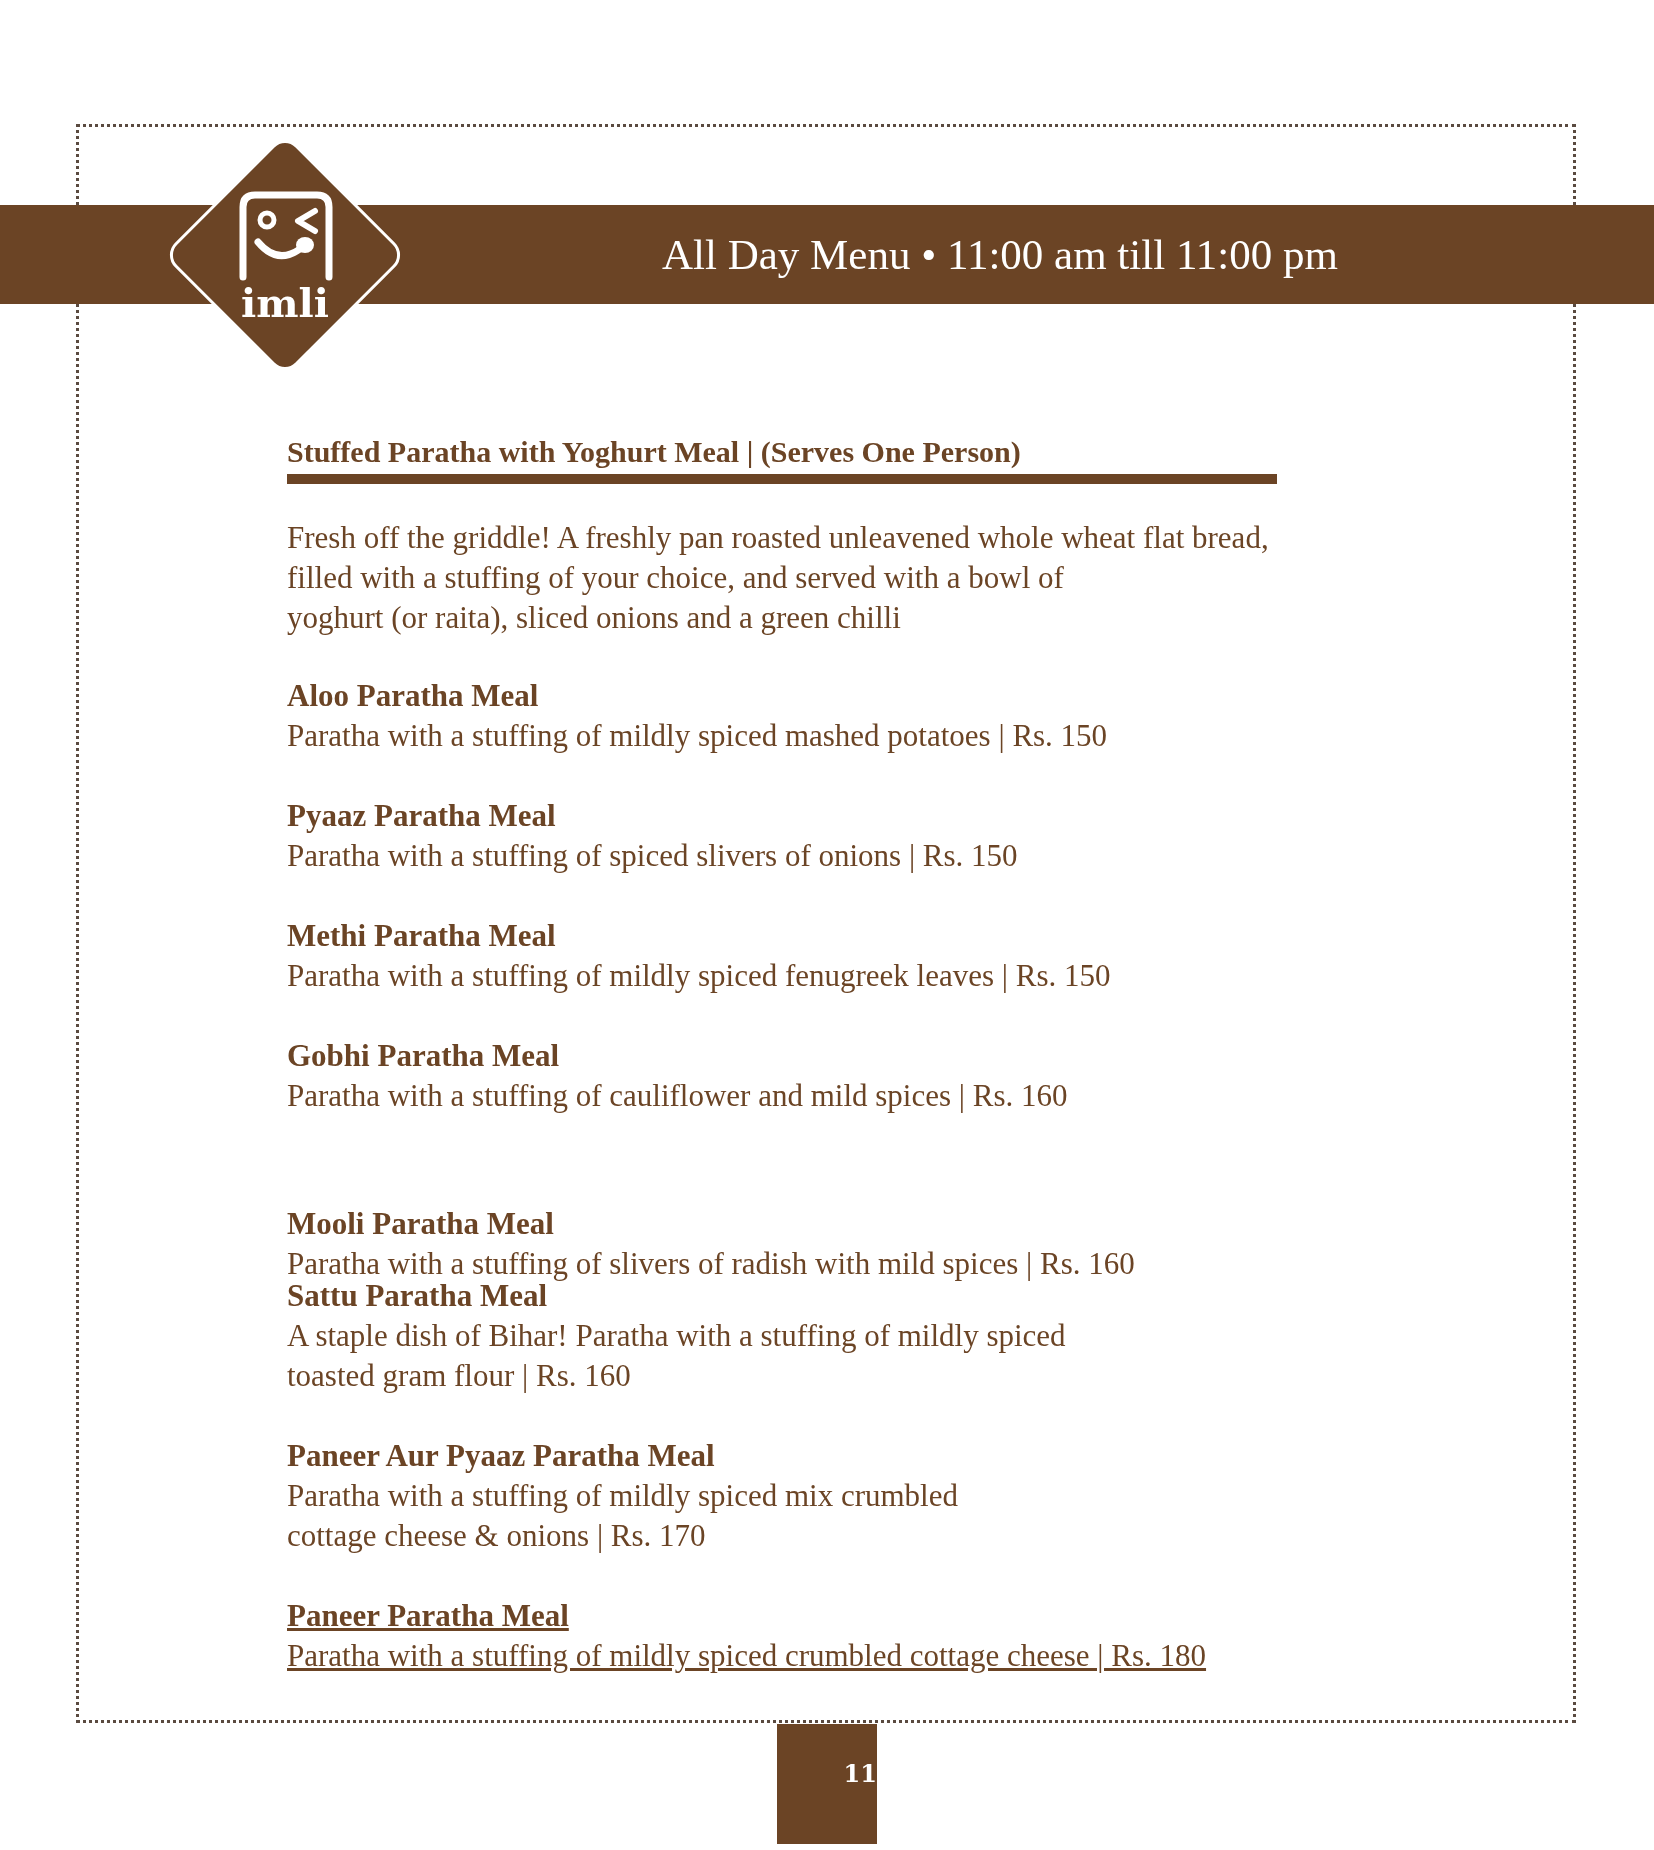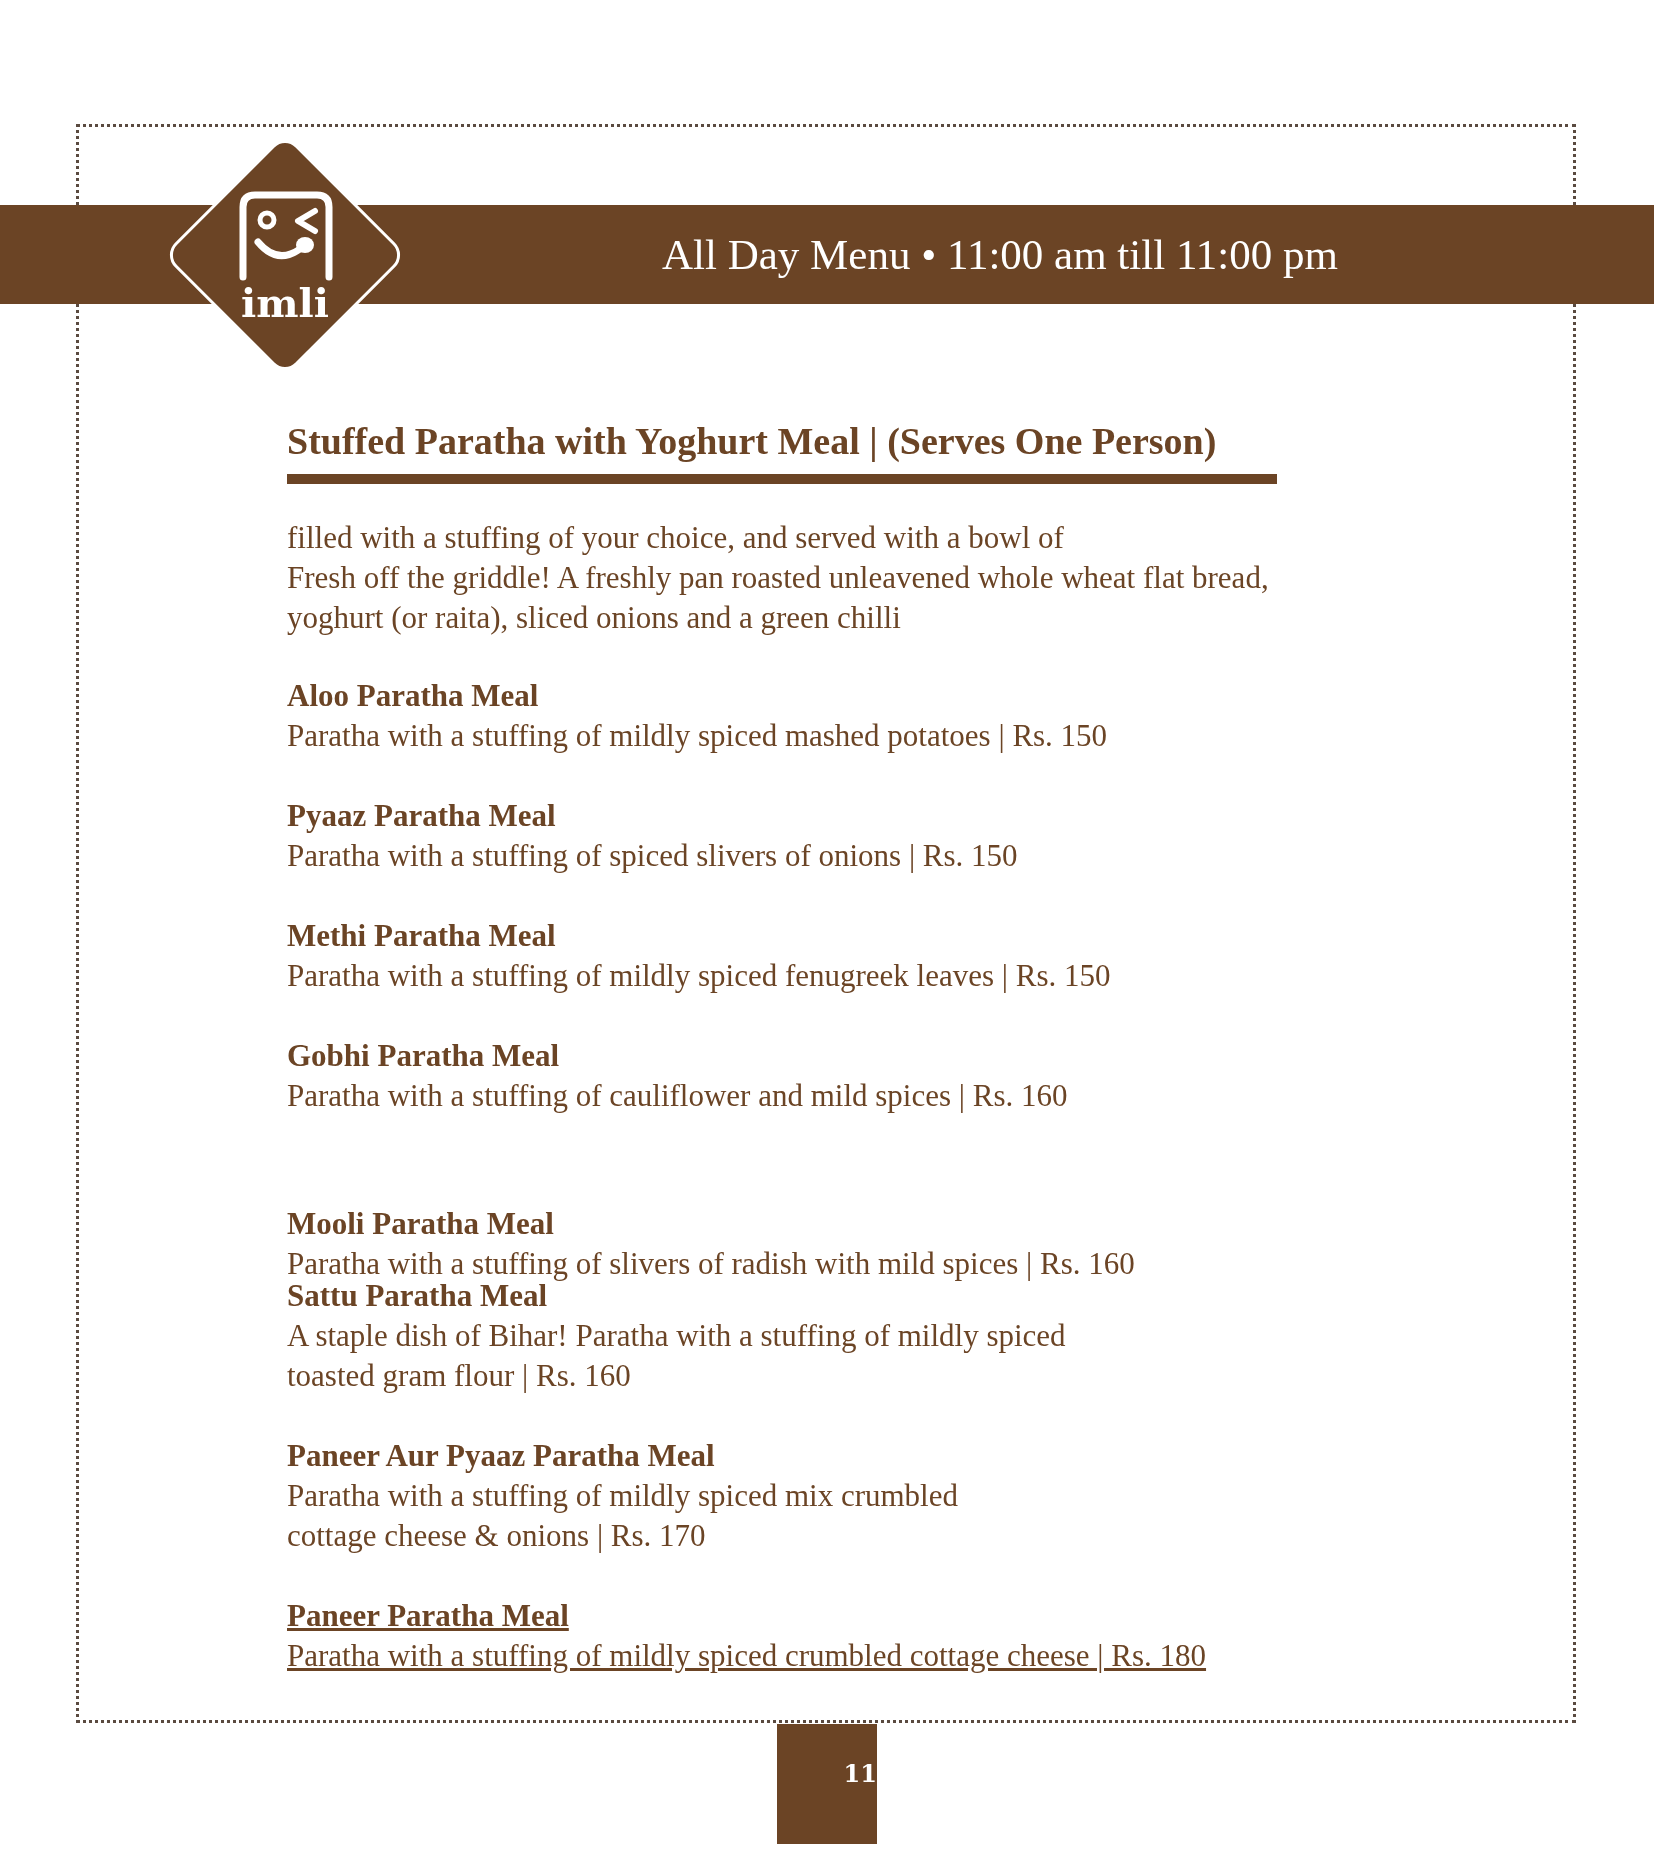--- a/index.html
+++ b/index.html
@@ -22,22 +22,22 @@
     position:absolute; left:600px; top:205px; width:800px; height:79px;
     line-height:99px; text-align:center;
     color:#ffffff; font-family:"Liberation Serif", serif; font-size:43px;
     white-space:nowrap;
   }
   .logo {
     position:absolute; left:155px; top:125px; width:260px; height:260px;
   }
   .logo svg { display:block; width:260px; height:260px; }
   .section-title {
-    position:absolute; left:287px; top:416px;
-    font-family:"Liberation Serif", serif; font-weight:bold; font-size:38px;
+    position:absolute; left:287px; top:427px;
+    font-family:"Liberation Serif", serif; font-weight:bold; font-size:30px;
     line-height:50px; white-space:nowrap; color:#6b4425;
   }
   .section-rule {
     position:absolute; left:287px; top:474px; width:990px; height:10px;
     background:#6b4425;
   }
   .intro {
     position:absolute; left:287px; top:518px; width:1200px;
     font-family:"Liberation Serif", serif; font-size:31px; line-height:40px;
   }
@@ -72,22 +72,22 @@
     <path d="M103 117 Q122 140 145 124" fill="none" stroke="#ffffff" stroke-width="7" stroke-linecap="round"></path>
     <ellipse cx="150" cy="120" rx="9" ry="8" fill="#ffffff"></ellipse>
     <text x="130" y="192" text-anchor="middle" font-family="DejaVu Serif, serif" font-weight="bold" font-size="40" fill="#ffffff">imli</text>
   </svg>
 </div>
 
 <div class="section-title">Stuffed Paratha with Yoghurt Meal | (Serves One Person)</div>
 <div class="section-rule"></div>
 
 <div class="intro">
+  <div>Fresh off the griddle! A freshly pan roasted unleavened whole wheat flat bread,</div>
   <div>filled with a stuffing of your choice, and served with a bowl of</div>
-  <div>Fresh off the griddle! A freshly pan roasted unleavened whole wheat flat bread,</div>
   <div>yoghurt (or raita), sliced onions and a green chilli</div>
 </div>
 
 <div class="item" style="top:676px;">
   <span class="item-name">Aloo Paratha Meal</span>
   <span class="item-desc">Paratha with a stuffing of mildly spiced mashed potatoes | Rs. 150</span>
 </div>
 
 <div class="item" style="top:796px;">
   <span class="item-name">Pyaaz Paratha Meal</span>

